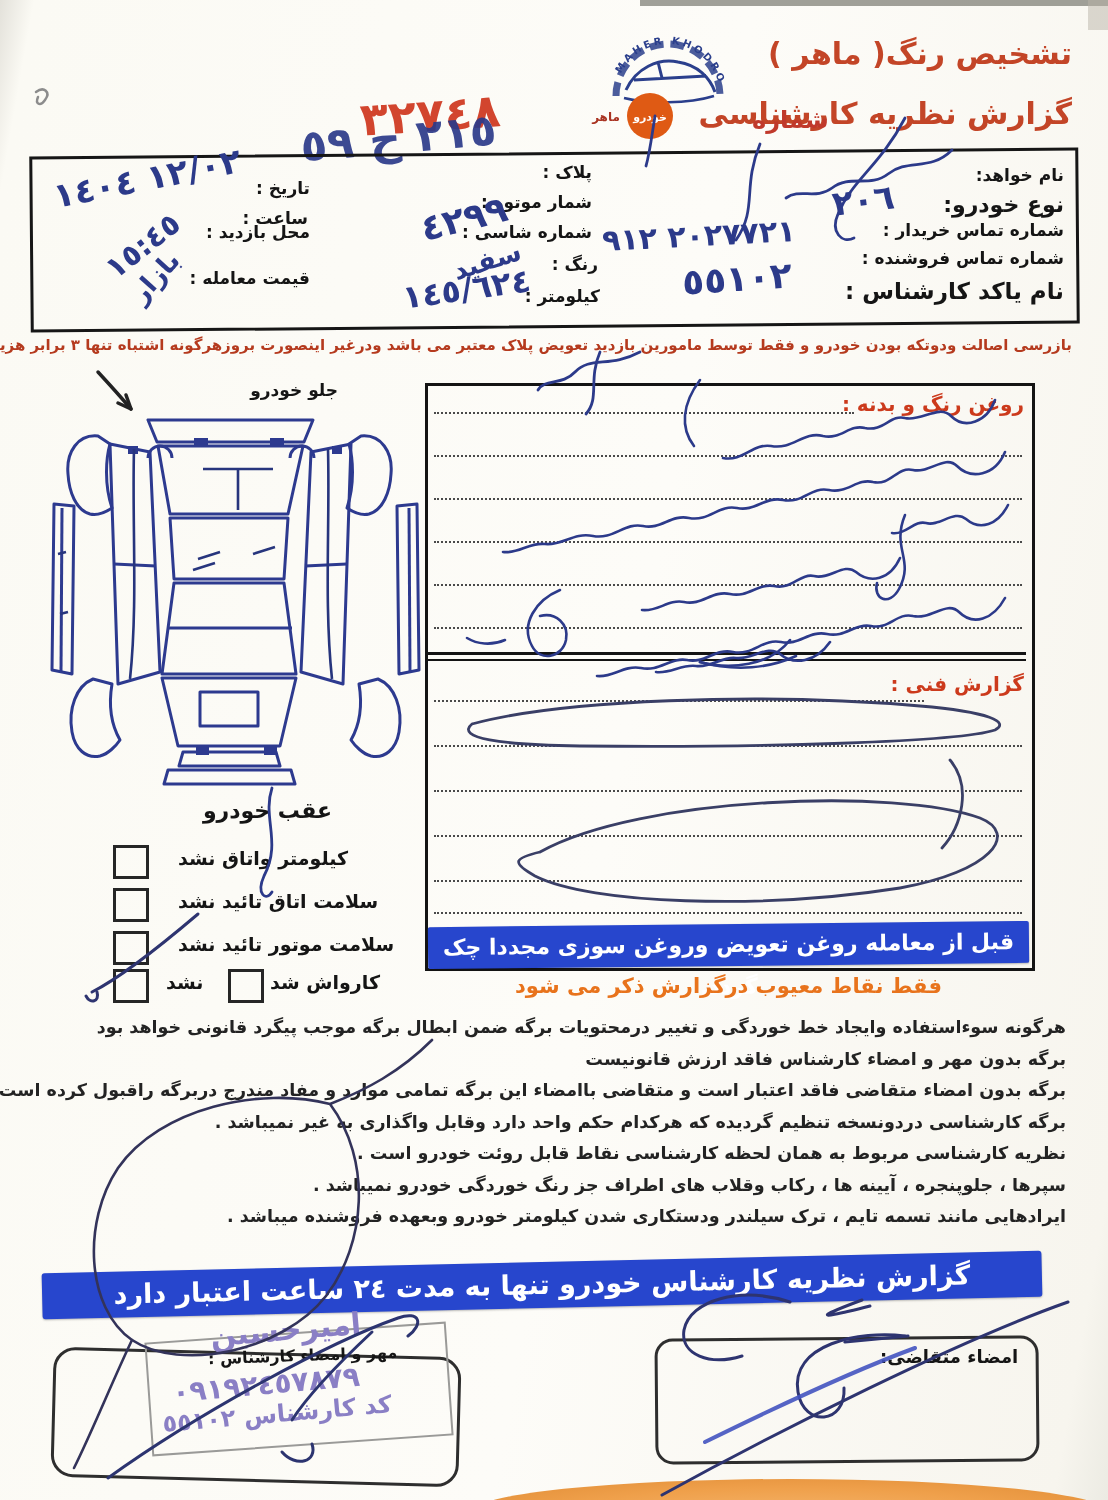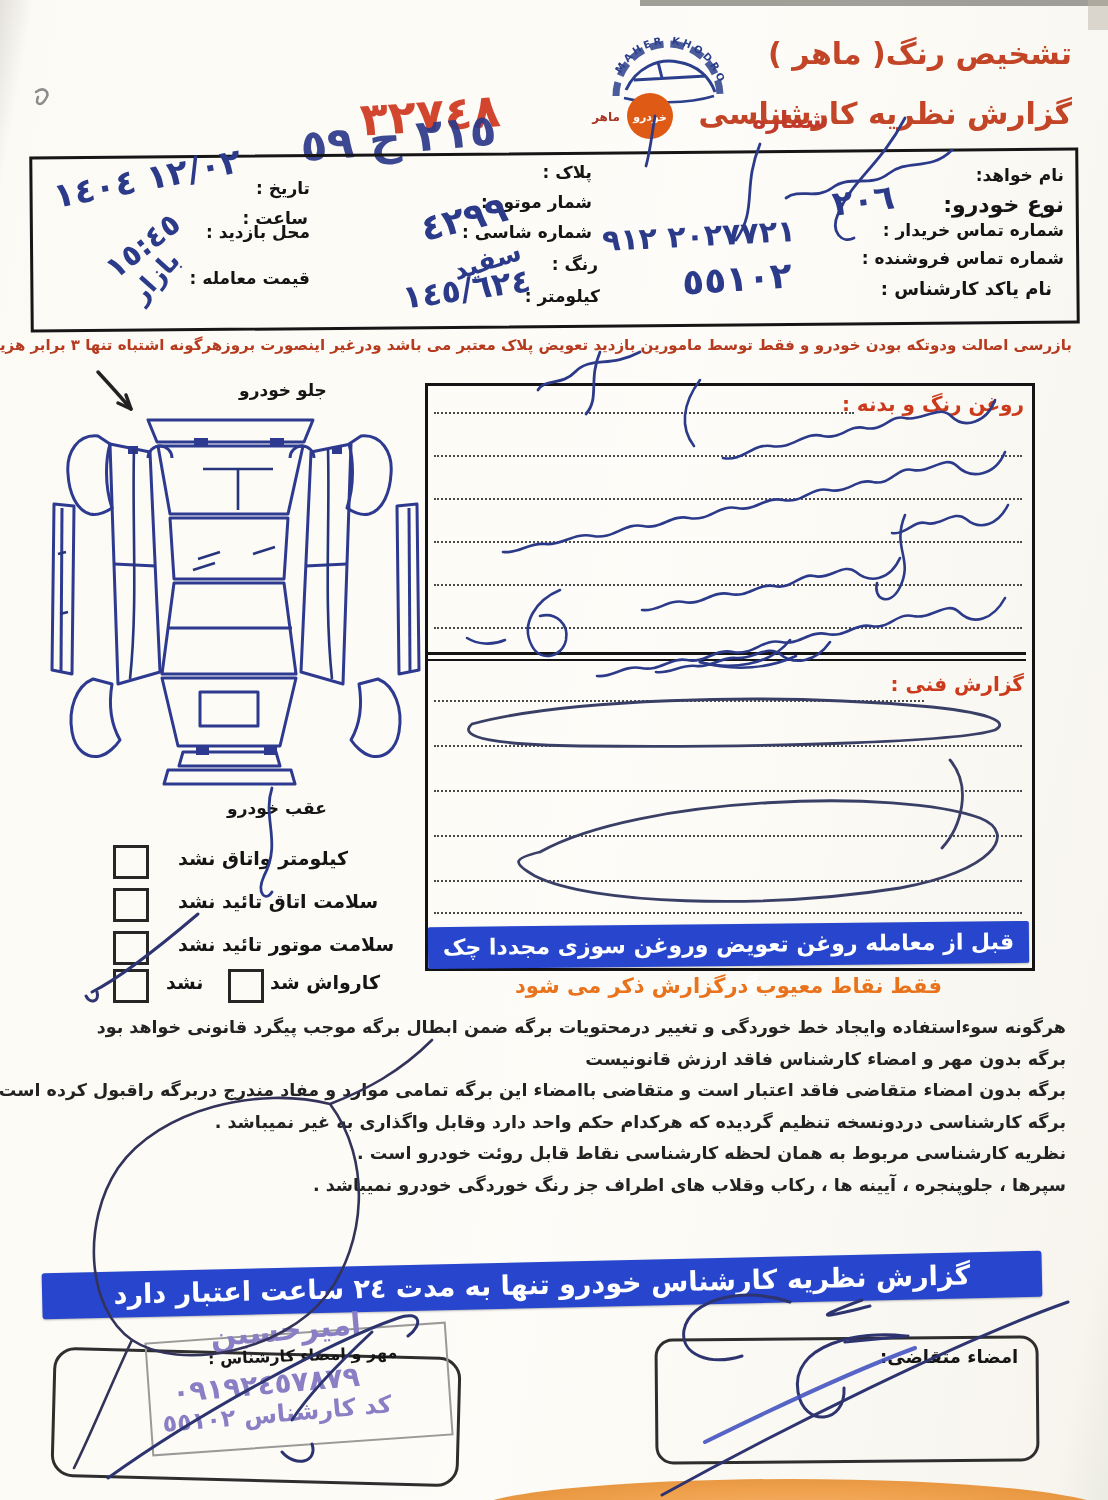--- a/index.html
+++ b/index.html
@@ -52,21 +52,21 @@
   <div class="abs fa" style="left:752px;top:106px;font-size:24px;font-weight:bold;color:#c0392b;">شماره</div>
   <div class="abs hw ltr" style="left:360px;top:88px;font-size:46px;color:#d2452e;letter-spacing:9px;transform:rotate(-4deg);">٣٢٧٤٨</div>
   <div class="abs hw ltr" style="left:300px;top:112px;font-size:44px;letter-spacing:12px;transform:rotate(-5deg);opacity:.92;">٥٩ ح ٢١٥</div>
 
   <div class="abs" style="left:30px;top:152px;width:1043px;height:170px;border:3px solid #161616;transform:rotate(-0.5deg);"></div>
 
   <div class="abs fa lbl" style="right:44px;top:165px;font-size:17px;">نام خواهد:</div>
   <div class="abs fa lbl" style="right:44px;top:192px;font-size:22px;">نوع خودرو:</div>
   <div class="abs fa lbl" style="right:44px;top:220px;font-size:17px;">شماره تماس خریدار :</div>
   <div class="abs fa lbl" style="right:44px;top:248px;font-size:17px;">شماره تماس فروشنده :</div>
-  <div class="abs fa lbl" style="right:56px;top:278px;font-size:18px;">نام یاکد کارشناس :</div>
+  <div class="abs fa lbl" style="right:44px;top:278px;font-size:23px;">نام یاکد کارشناس :</div>
 
   <div class="abs fa lbl" style="right:516px;top:162px;font-size:17px;">پلاک :</div>
   <div class="abs fa lbl" style="right:516px;top:192px;font-size:17px;">شمار موتور :</div>
   <div class="abs fa lbl" style="right:516px;top:222px;font-size:17px;">شماره شاسی :</div>
   <div class="abs fa lbl" style="right:510px;top:254px;font-size:17px;">رنگ :</div>
   <div class="abs fa lbl" style="right:508px;top:286px;font-size:17px;">کیلومتر :</div>
 
   <div class="abs fa lbl" style="right:798px;top:178px;font-size:17px;">تاریخ :</div>
   <div class="abs fa lbl" style="right:800px;top:208px;font-size:17px;">ساعت :</div>
   <div class="abs fa lbl" style="right:798px;top:222px;font-size:17px;">محل بازدید :</div>
@@ -77,22 +77,22 @@
   <div class="abs hw ltr" style="left:682px;top:258px;font-size:36px;letter-spacing:4px;transform:rotate(-4deg);">٥٥١٠٢</div>
   <div class="abs hw ltr" style="left:420px;top:198px;font-size:36px;letter-spacing:2px;transform:rotate(-14deg);">٤٢٩٩</div>
   <div class="abs hw fa" style="left:452px;top:246px;font-size:26px;transform:rotate(-18deg);">سفید</div>
   <div class="abs hw ltr" style="left:402px;top:270px;font-size:32px;transform:rotate(-8deg);">١٤٥/٦٢٤</div>
   <div class="abs hw ltr" style="left:52px;top:158px;font-size:34px;letter-spacing:4px;transform:rotate(-11deg);">١٤٠٤ ١٢/٠٢</div>
   <div class="abs hw ltr" style="left:100px;top:228px;font-size:30px;transform:rotate(-38deg);">١٥:٤٥</div>
   <div class="abs hw fa" style="left:126px;top:262px;font-size:26px;transform:rotate(-48deg);">بازار</div>
 
   <div class="abs fa" style="right:36px;top:336px;font-size:15px;font-weight:bold;color:#b53a1e;white-space:nowrap;">بازرسی اصالت ودوتکه بودن خودرو و فقط توسط مامورین بازدید تعویض پلاک معتبر می باشد ودرغیر اینصورت بروزهرگونه اشتباه تنها ٣ برابر هزینه کارشناسی پرداخت می گردد .</div>
 
-  <div class="abs fa lbl" style="left:228px;top:380px;width:110px;text-align:center;font-size:17px;">جلو خودرو</div>
-  <div class="abs fa lbl" style="left:222px;top:798px;width:110px;text-align:center;font-size:17px;">عقب خودرو</div>
+  <div class="abs fa lbl" style="left:228px;top:380px;width:110px;text-align:right;font-size:17px;">جلو خودرو</div>
+  <div class="abs fa lbl" style="left:222px;top:798px;width:110px;text-align:center;font-size:22px;">عقب خودرو</div>
 
   <div class="abs" style="left:48px;top:402px;width:375px;height:420px;">
     <svg width="375" height="420" viewBox="0 0 375 420" fill="none" stroke="#2d3a8f" stroke-width="3" stroke-linejoin="round">
 
       <polygon points="100,18 265,18 256,40 109,40"></polygon>
       <polygon points="110,44 255,44 240,112 122,112"></polygon>
       <path d="M100,56 A12,12 0 0 1 124,56"></path>
       <path d="M242,56 A12,12 0 0 1 266,56"></path>
 
       <polygon points="122,116 240,116 236,177 126,177"></polygon>
@@ -173,20 +173,21 @@
   <div class="abs cbx" style="left:228px;top:969px;"></div>
   <div class="abs fa lbl" style="left:270px;top:971px;font-size:19px;">کارواش شد</div>
 
   <div class="abs fa" style="right:42px;top:1012px;width:1010px;">
     <div class="legal-line">هرگونه سوءاستفاده وایجاد خط خوردگی و تغییر درمحتویات برگه ضمن ابطال برگه موجب پیگرد قانونی خواهد بود</div>
     <div class="legal-line">برگه بدون مهر و امضاء کارشناس فاقد ارزش قانونیست</div>
     <div class="legal-line">برگه بدون امضاء متقاضی فاقد اعتبار است و متقاضی باامضاء این برگه تمامی موارد و مفاد مندرج دربرگه راقبول کرده است .</div>
     <div class="legal-line">برگه کارشناسی دردونسخه تنظیم گردیده که هرکدام حکم واحد دارد وقابل واگذاری به غیر نمیباشد .</div>
     <div class="legal-line">نظریه کارشناسی مربوط به همان لحظه کارشناسی نقاط قابل روئت خودرو است .</div>
     <div class="legal-line">سپرها ، جلوپنجره ، آیینه ها ، رکاب وقلاب های اطراف جز رنگ خوردگی خودرو نمیباشد .</div>
+    <div class="legal-line">ایرادهایی مانند تسمه تایم ، ترک سیلندر ودستکاری شدن کیلومتر خودرو وبعهده فروشنده میباشد .</div>
   </div>
 
   <div class="abs fa banner" style="left:42px;top:1262px;width:1000px;height:46px;font-size:27px;line-height:46px;transform:rotate(-1.3deg);border-radius:3px;">گزارش نظریه کارشناس خودرو تنها به مدت ٢٤ ساعت اعتبار دارد</div>
 
   <div class="abs" style="left:655px;top:1337px;width:378px;height:120px;border:3px solid #2e2e2e;border-radius:18px;transform:rotate(-0.5deg);"></div>
   <div class="abs fa lbl" style="left:880px;top:1346px;font-size:18px;">امضاء متقاضی:</div>
 
   <div class="abs" style="left:52px;top:1352px;width:402px;height:124px;border:3px solid #2e2e2e;border-radius:22px;transform:rotate(1.5deg);"></div>
   <div class="abs" style="left:148px;top:1332px;width:298px;height:110px;border:2px solid #9a9a98;transform:rotate(-4deg);"></div>
   <div class="abs fa" style="left:210px;top:1312px;font-size:30px;font-weight:bold;color:#8a7fc5;transform:rotate(-5deg);white-space:nowrap;">امیرحسین</div>

